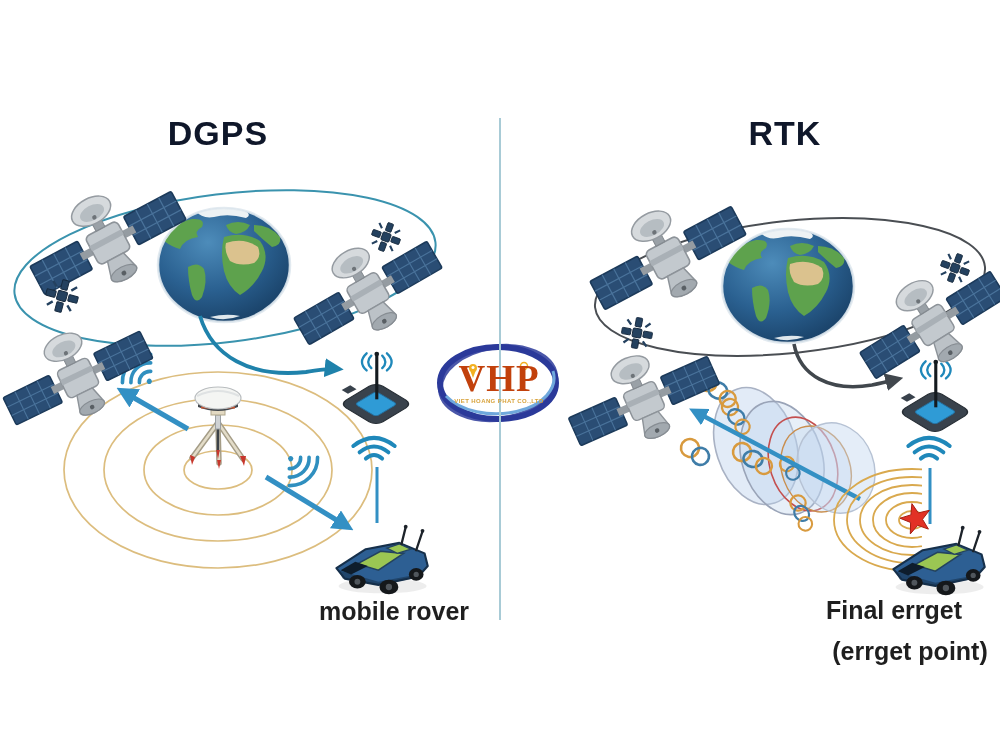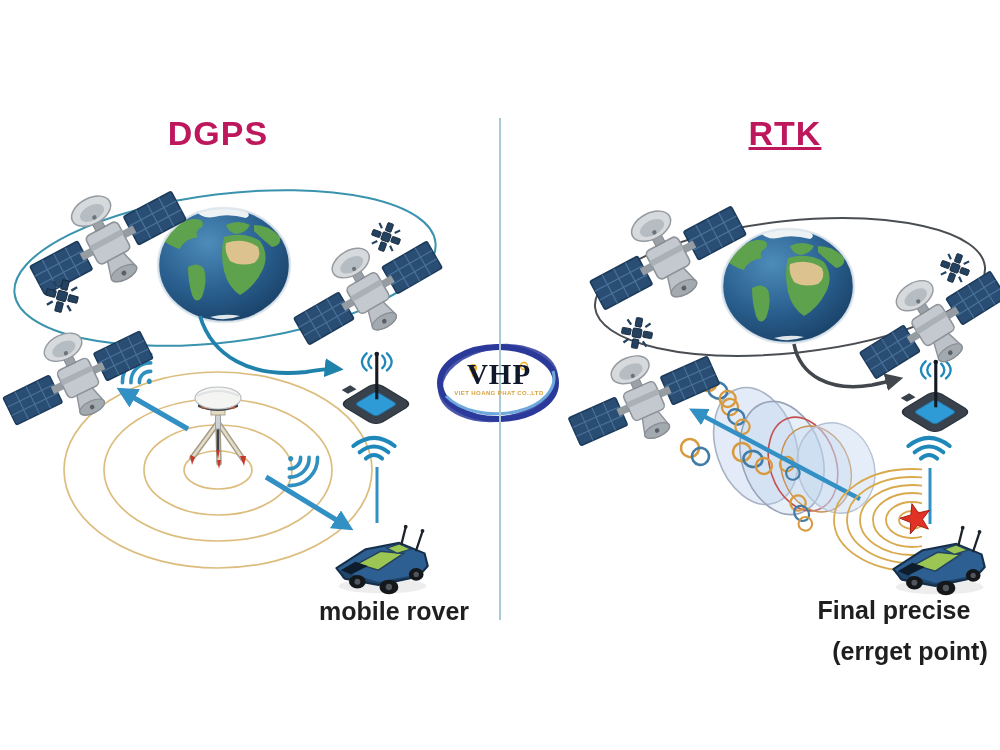--- a/index.html
+++ b/index.html
@@ -3,40 +3,40 @@
 <meta charset="utf-8">
 <style>
   html,body{margin:0;padding:0;background:#ffffff;}
   .stage{
     position:relative;width:1000px;height:750px;background:#ffffff;
     overflow:hidden;font-family:"Liberation Sans",sans-serif;
   }
   .stage svg{position:absolute;left:0;top:0;}
   .panel-title{
     position:absolute;text-align:center;font-size:34px;font-weight:700;
-    color:#be185d;letter-spacing:1px;
+    color:#0f172a;letter-spacing:1px;
   }
   #dgps-title{left:148px;top:114px;width:140px;}
-  #rtk-title{left:715px;top:114px;width:140px;text-decoration:underline;}
+  #rtk-title{left:715px;top:114px;width:140px;}
   .caption{
     position:absolute;text-align:center;font-size:25px;font-weight:600;
     color:#1f1f1f;
   }
   #rover-label{left:314px;top:597px;width:160px;}
   #final-label-1{left:810px;top:596px;width:168px;}
   #final-label-2{left:826px;top:621px;width:168px;margin-top:16px;}
   .divider{
     position:absolute;left:499px;top:118px;width:2px;height:502px;
     background:#a8cbd6;
   }
   .logo-text-box{
     position:absolute;left:438px;top:360px;width:122px;text-align:center;
   }
   .logo-main{
-    font-size:29px;font-weight:700;color:#0f172a;line-height:1;
+    font-size:37px;font-weight:700;color:#c2410c;line-height:1;
     letter-spacing:1px;font-family:"Liberation Serif",serif;
   }
   .logo-sub{
     font-size:6px;font-weight:700;color:#d8a23a;letter-spacing:0.4px;
     margin-top:1px;
   }
 </style>
 </head>
 <body>
 
@@ -292,21 +292,21 @@
     <circle cx="524" cy="366" r="3.5" fill="none" stroke="#f2b021" stroke-width="1.5"></circle>
   </g>
 </svg>
 
 <div class="divider"></div>
 
 <div class="panel-title" id="dgps-title">DGPS</div>
 <div class="panel-title" id="rtk-title">RTK</div>
 
 <div class="caption" id="rover-label">mobile rover</div>
-<div class="caption" id="final-label-1">Final precise</div>
+<div class="caption" id="final-label-1">Final errget</div>
 <div class="caption" id="final-label-2">(errget point)</div>
 
 <div class="logo-text-box">
   <div class="logo-main">VHP</div>
   <div class="logo-sub">VIET HOANG PHAT CO.,LTD</div>
 </div>
 
 </div>
 
 </body></html>

